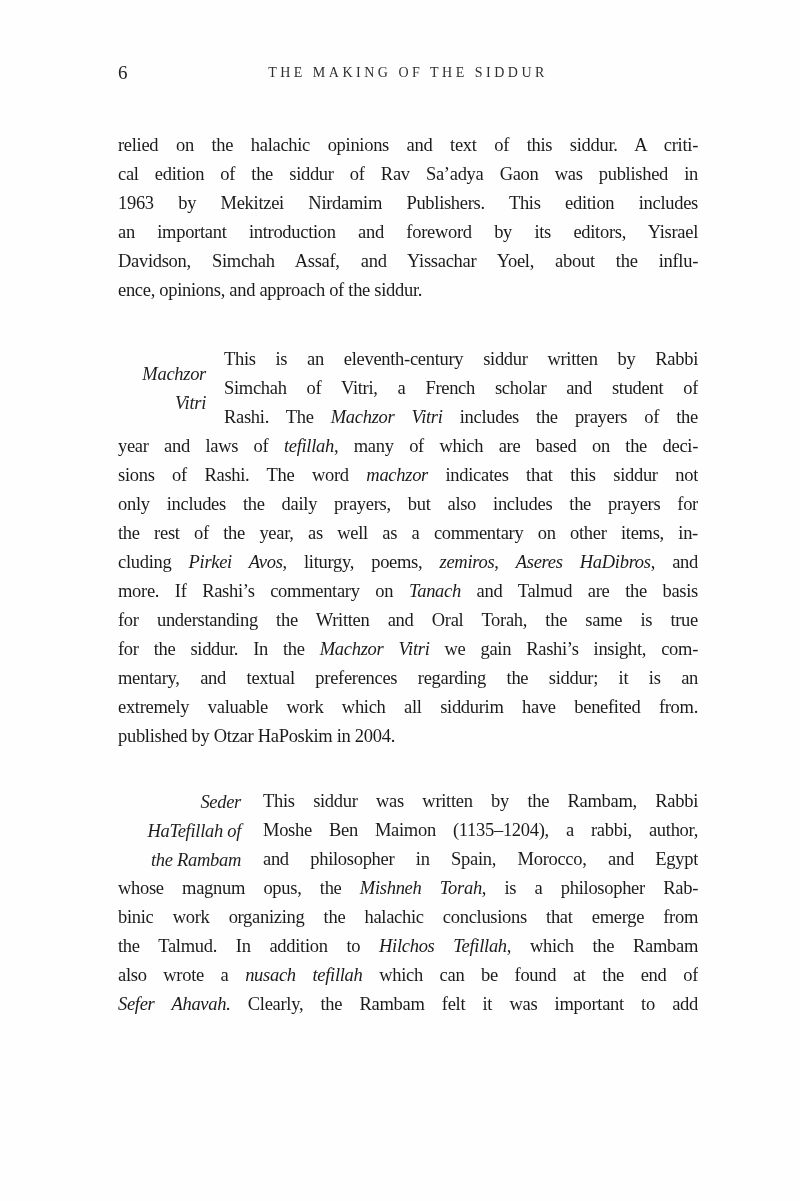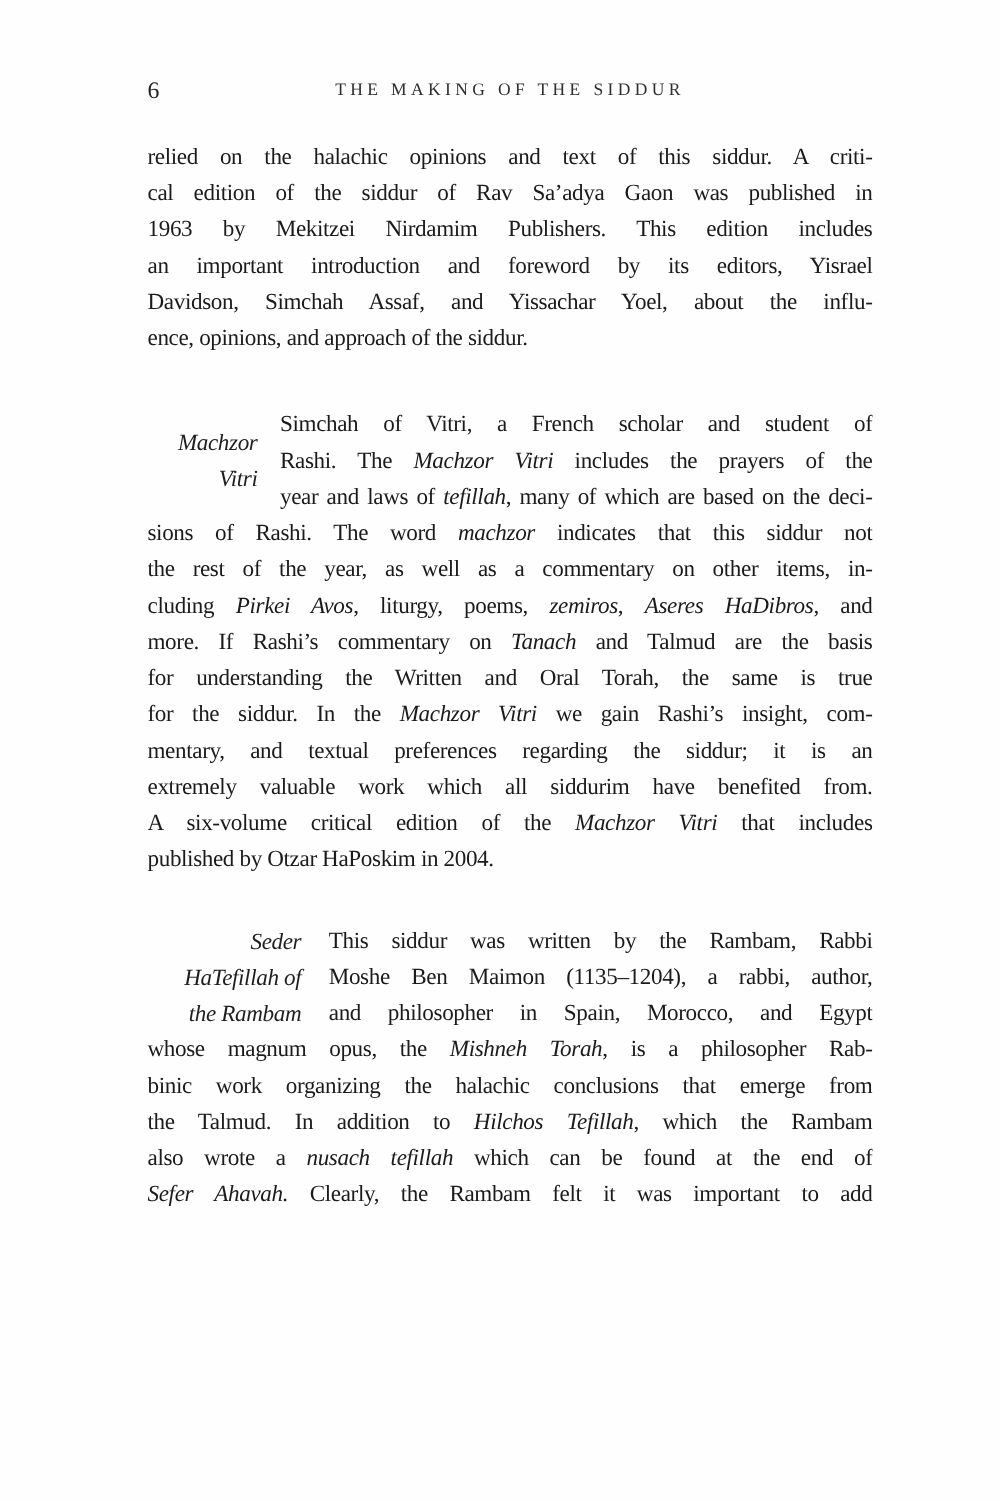--- a/index.html
+++ b/index.html
@@ -36,21 +36,21 @@
   }
   
   .textcol {
     position: absolute;
     left: 118px;
     top: 112px;
     width: 580px;
     font-size: 18.5px;
     letter-spacing: -0.3px;
   }
-  section { position: relative; }
+  section { position: relative; margin-top: 19px; }
   .sec-machzor { margin-top: 40px; }
   .sec-rambam  { margin-top: 36px; }
   .line {
     height: 29px;
     line-height: 29px;
     overflow: hidden;
     text-align: justify;
     text-align-last: justify;
   }
   .line.last { text-align-last: left; }
@@ -89,32 +89,33 @@
           <div class="line last"><span>ence, opinions, and approach of the siddur.</span></div>
         </div>
     </section>
 
     <section class="sec-machzor">
       <div class="mh">
           <div>Machzor</div>
           <div>Vitri</div>
         </div>
       <div>
+          <div class="line"><span>This is an eleventh-century siddur written by Rabbi</span></div>
           <div class="line"><span>Simchah of Vitri, a French scholar and student of</span></div>
           <div class="line"><span>Rashi. The </span><span class="it">Machzor Vitri</span><span> includes the prayers of the</span></div>
           <div class="line"><span>year and laws of </span><span class="it">tefillah</span><span>, many of which are based on the deci-</span></div>
           <div class="line"><span>sions of Rashi. The word </span><span class="it">machzor</span><span> indicates that this siddur not</span></div>
+          <div class="line"><span>only includes the daily prayers, but also includes the prayers for</span></div>
           <div class="line"><span>the rest of the year, as well as a commentary on other items, in-</span></div>
           <div class="line"><span>cluding </span><span class="it">Pirkei Avos</span><span>, liturgy, poems, </span><span class="it">zemiros</span><span>, </span><span class="it">Aseres HaDibros</span><span>, and</span></div>
           <div class="line"><span>more. If Rashi’s commentary on </span><span class="it">Tanach</span><span> and Talmud are the basis</span></div>
           <div class="line"><span>for understanding the Written and Oral Torah, the same is true</span></div>
           <div class="line"><span>for the siddur. In the </span><span class="it">Machzor Vitri</span><span> we gain Rashi’s insight, com-</span></div>
           <div class="line"><span>mentary, and textual preferences regarding the siddur; it is an</span></div>
           <div class="line"><span>extremely valuable work which all siddurim have benefited from.</span></div>
-          <div class="line"><span>A six-volume critical edition of the </span><span class="it">Machzor Vitri</span><span> that includes</span></div>
           <div class="line last"><span>published by Otzar HaPoskim in 2004.</span></div>
         </div>
     </section>
 
     <section class="sec-rambam">
       <div class="mh">
           <div>Seder</div>
           <div>HaTefillah of</div>
           <div>the Rambam</div>
         </div>

